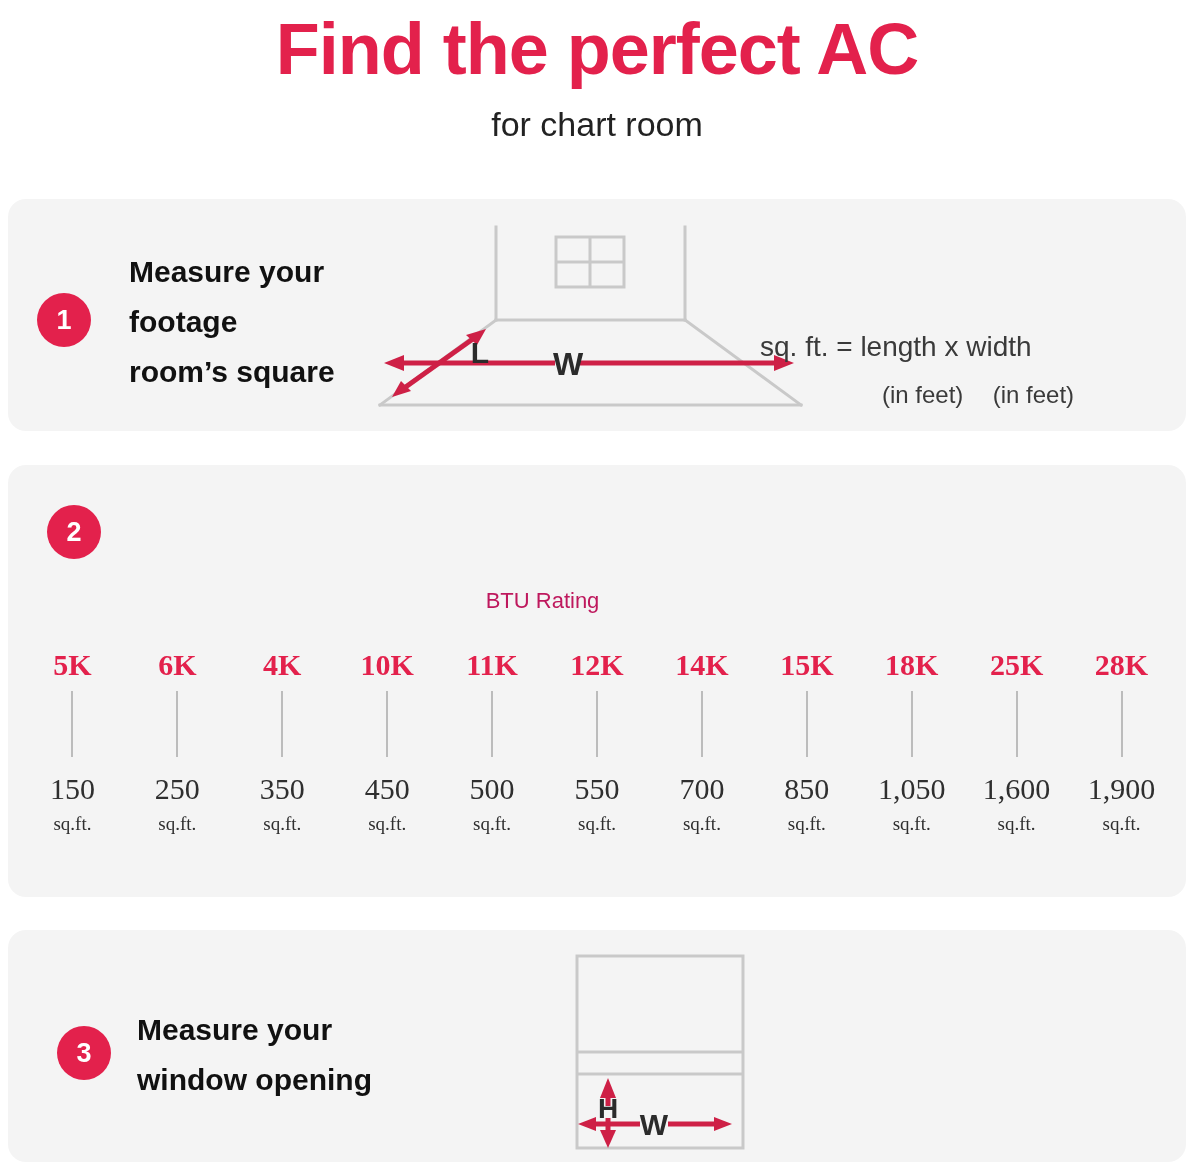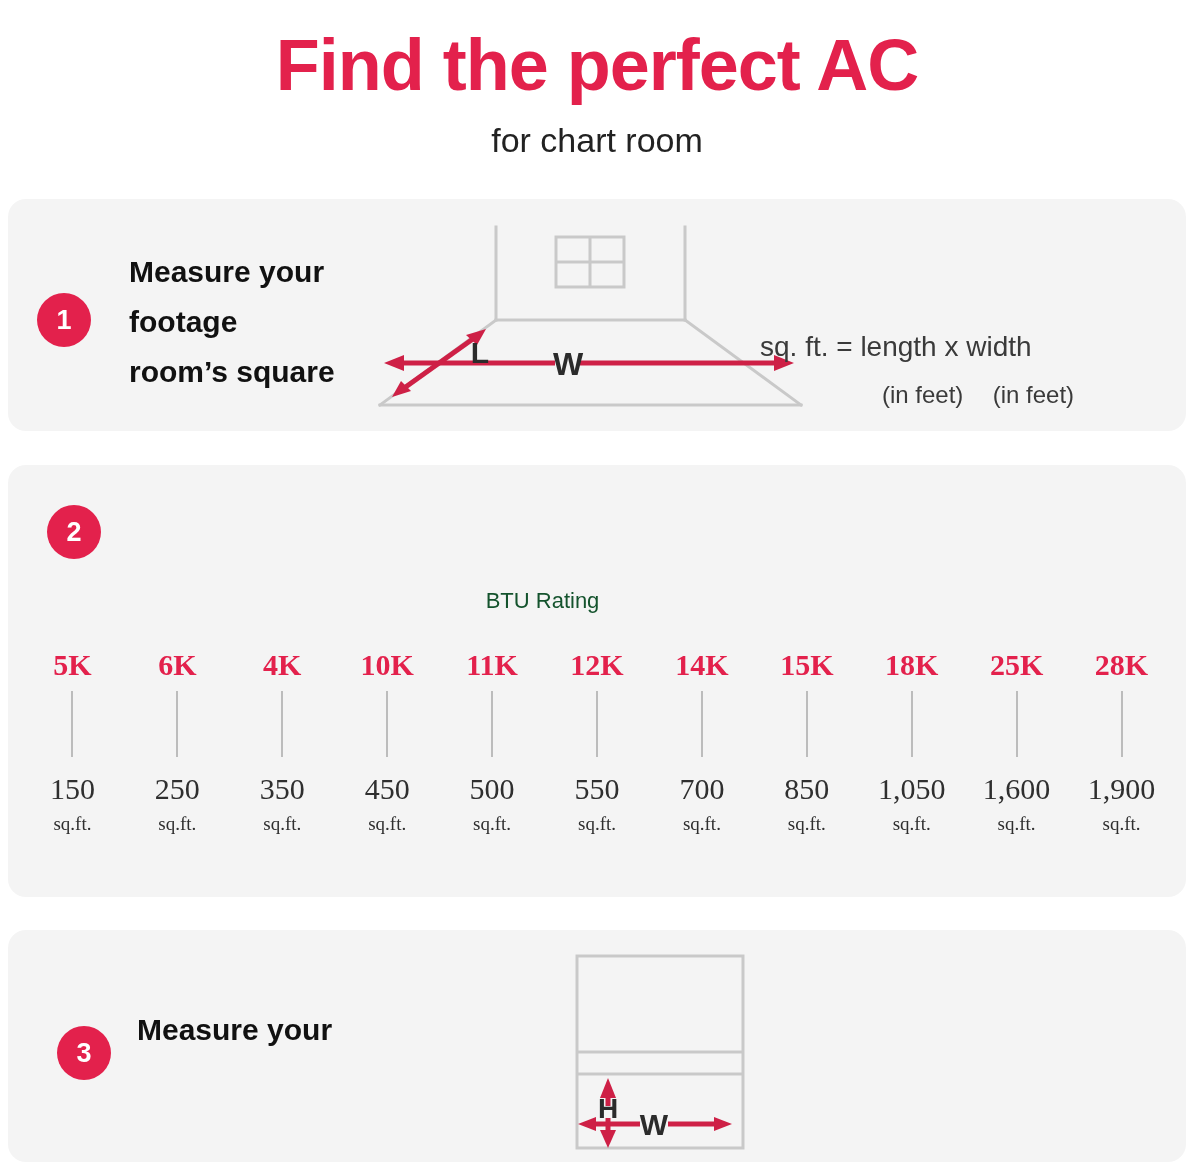--- a/index.html
+++ b/index.html
@@ -17,21 +17,21 @@
     width: 1194px;
     height: 1169px;
     background: #ffffff;
   }
 
   
   .header {
     position: absolute;
     top: 0; left: 0;
     width: 1194px;
-    padding-top: 22px;
+    padding-top: 6px;
     text-align: center;
   }
   .title {
     font-size: 72px;
     font-weight: 700;
     line-height: 86px;
     color: #E3214C;
     letter-spacing: -1px;
   }
   .subtitle {
@@ -123,21 +123,21 @@
     line-height: 40px;
     white-space: nowrap;
   }
   .btu-caption {
     position: absolute;
     top: 586px;
     left: 0;
     width: 1085px;
     text-align: center;
     font-size: 22px;
-    color: #14532d;
+    color: #be185d;
     line-height: 30px;
   }
 
   .scale {
     position: absolute;
     left: 20px;
     top: 645px;
     width: 1154px;
     height: 200px;
   }
@@ -363,20 +363,21 @@
       </div>
 
   </div>
 
   <div class="card" id="card-3"></div>
 
   <div class="badge" id="badge-3">3</div>
 
   <div class="step3-text">
     <div>Measure your</div>
+    <div>window opening</div>
   </div>
 
   <svg class="window-svg" width="176" height="200" viewBox="0 0 176 200">
     <g stroke="#C9C9C9" stroke-width="3" fill="none">
       <rect x="5" y="4" width="166" height="192"></rect>
       <line x1="5" y1="122" x2="171" y2="122"></line>
       <line x1="5" y1="100" x2="171" y2="100"></line>
     </g>
 
     <g stroke="#CE2046" stroke-width="5" fill="none">

